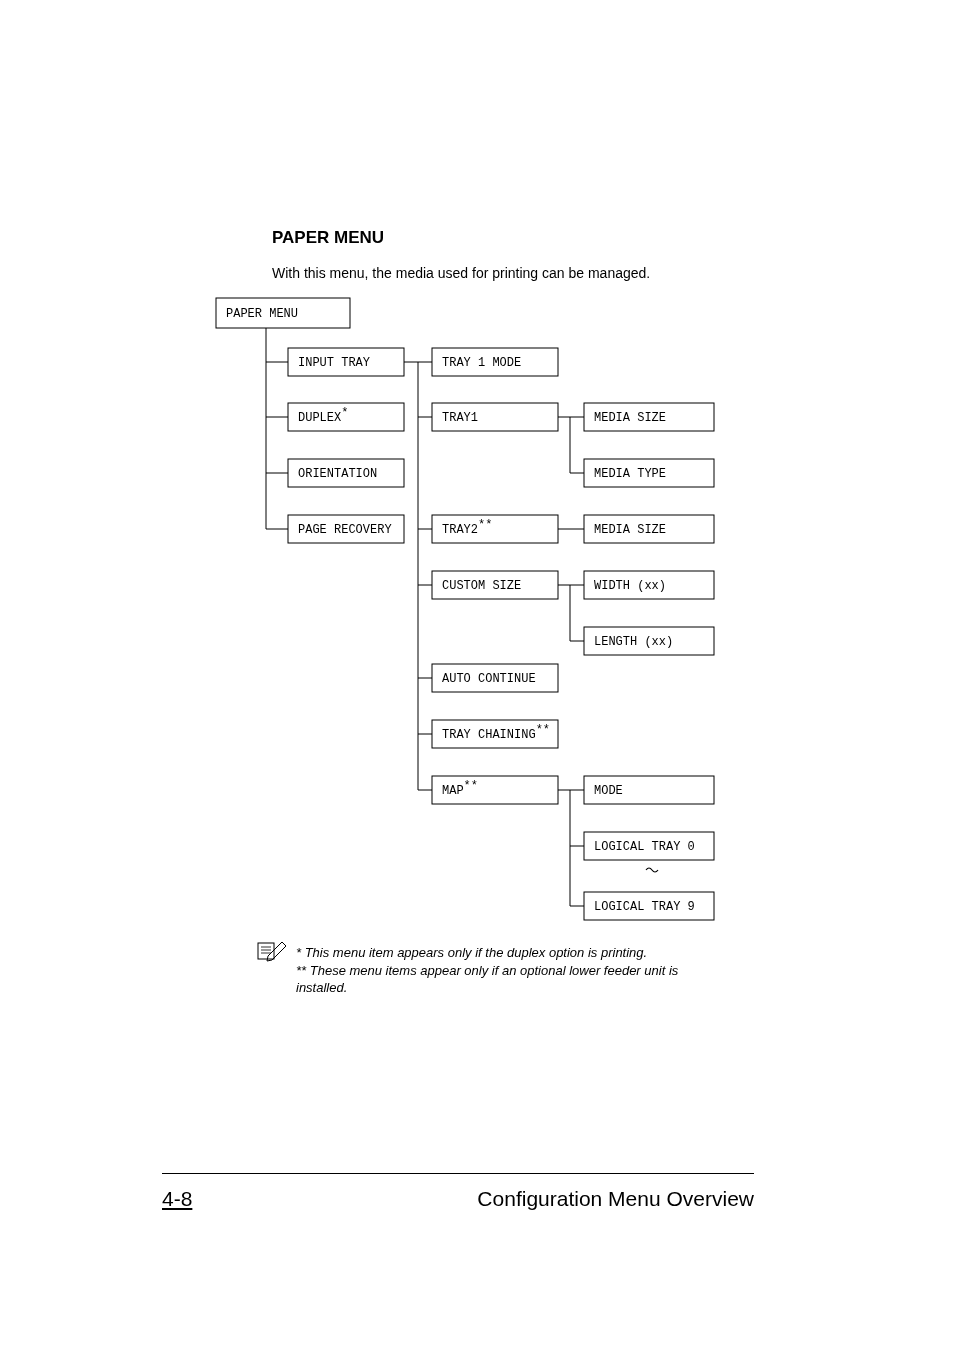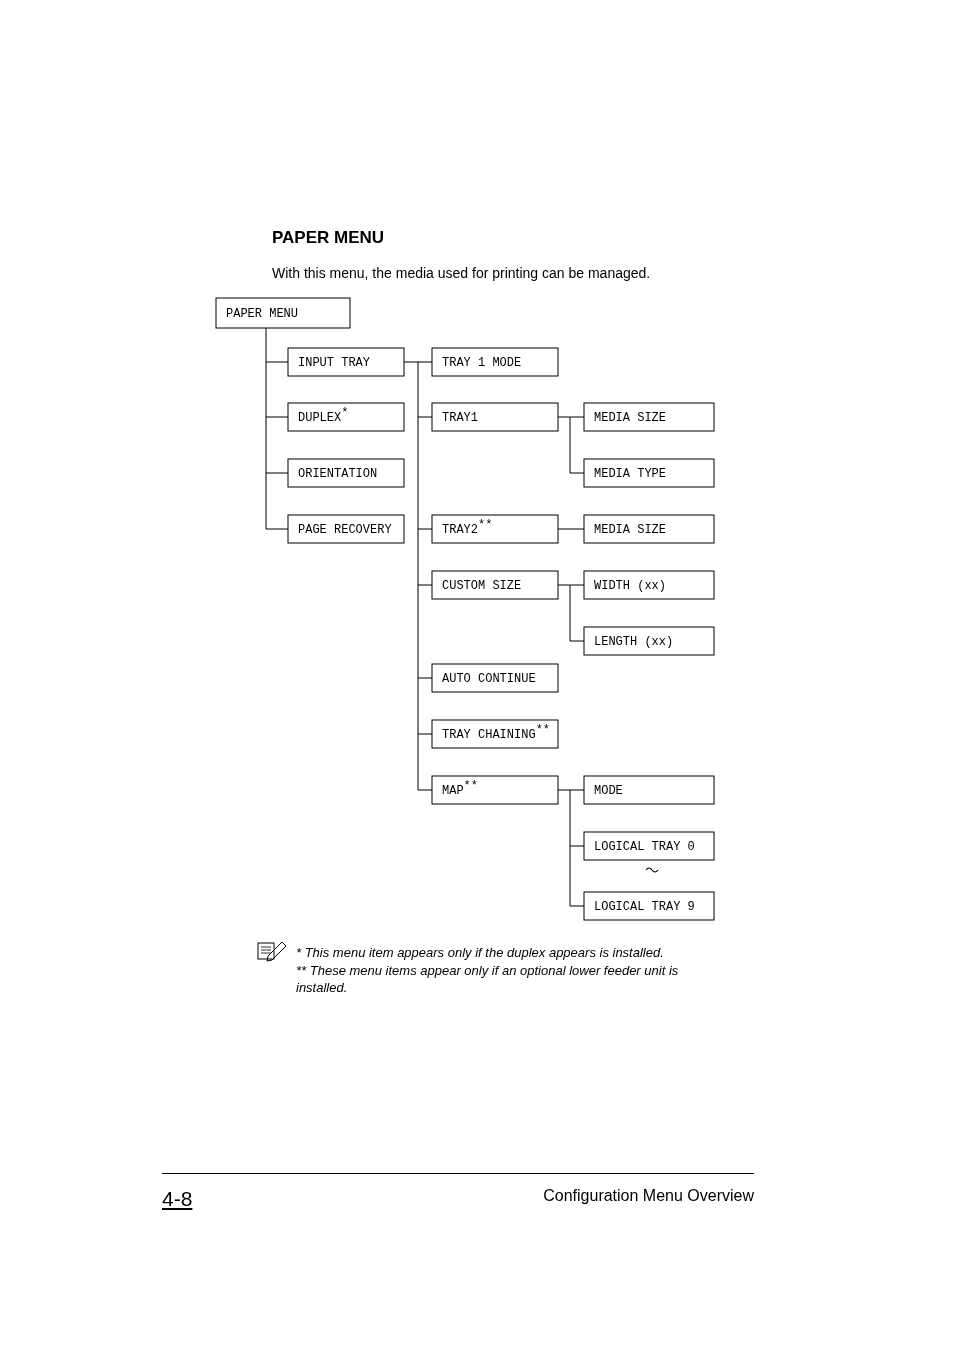--- a/index.html
+++ b/index.html
@@ -6,21 +6,21 @@
   html, body { width: 954px; height: 1350px; background: #fff; font-family: Arial, Helvetica, sans-serif; }
   .page { position: relative; width: 954px; height: 978px; }
   .heading { position: absolute; left: 272px; top: 228px; font-size: 17px; font-weight: bold; color: #000; }
   .intro { position: absolute; left: 272px; top: 265px; font-size: 14px; color: #000; }
   svg.diagram { position: absolute; left: 210px; top: 292px; }
   .box-text { font-family: "Courier New", monospace; font-size: 12px; fill: #000; }
   .note-icon { position: absolute; left: 256px; top: 940px; }
   .note-text { position: absolute; left: 296px; top: 944px; width: 420px; font-size: 13px; font-style: italic; color: #000; line-height: 1.35; }
   .footer-line { position: absolute; left: 162px; top: 1173px; width: 592px; height: 0; border-top: 1px solid #000; }
   .page-num { position: absolute; left: 162px; top: 1187px; font-size: 21px; color: #000; text-decoration: underline; }
-  .footer-title { position: absolute; right: 200px; top: 1187px; font-size: 16px; color: #000; }
+  .footer-title { position: absolute; right: 200px; top: 1187px; font-size: 21px; color: #000; }
 </style>
 </head>
 <body>
 
 <div class="page">
   <div class="heading">PAPER MENU</div>
   <div class="intro">With this menu, the media used for printing can be managed.</div>
 
   <svg class="diagram" width="560" height="640">
 
@@ -120,20 +120,20 @@
 
   <svg class="note-icon" width="32" height="22">
     <rect x="2" y="3" width="16" height="16" fill="none" stroke="#000" stroke-width="1"></rect>
     <line x1="5" y1="7" x2="15" y2="7" stroke="#000" stroke-width="0.8"></line>
     <line x1="5" y1="10" x2="15" y2="10" stroke="#000" stroke-width="0.8"></line>
     <line x1="5" y1="13" x2="15" y2="13" stroke="#000" stroke-width="0.8"></line>
     <path d="M 12 16 L 26 2 L 30 6 L 16 20 L 11 21 Z" fill="none" stroke="#000" stroke-width="1"></path>
   </svg>
 
   <div class="note-text">
-    <span>* This menu item appears only if the duplex appears is installed.</span><br>
+    <span>* This menu item appears only if the duplex option is printing.</span><br>
     <span>** These menu items appear only if an optional lower feeder unit is installed.</span>
   </div>
 
   <div class="footer-line"></div>
   <div class="page-num">4-8</div>
   <div class="footer-title">Configuration Menu Overview</div>
 </div>
 
 </body></html>

